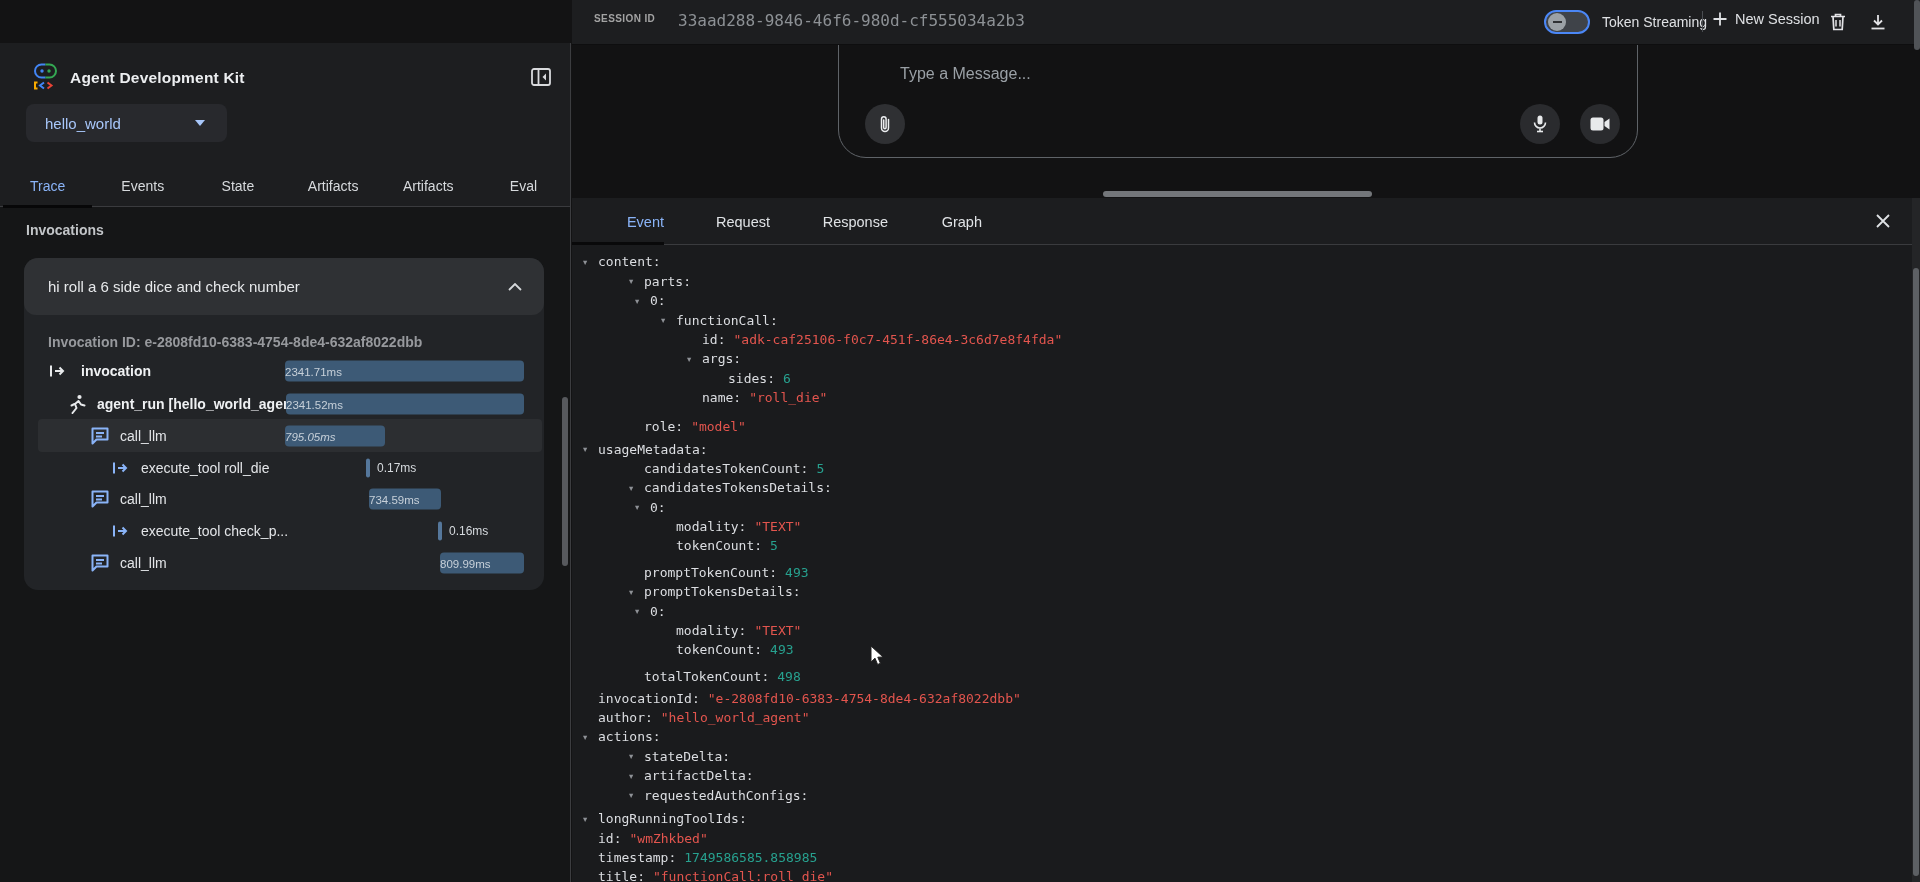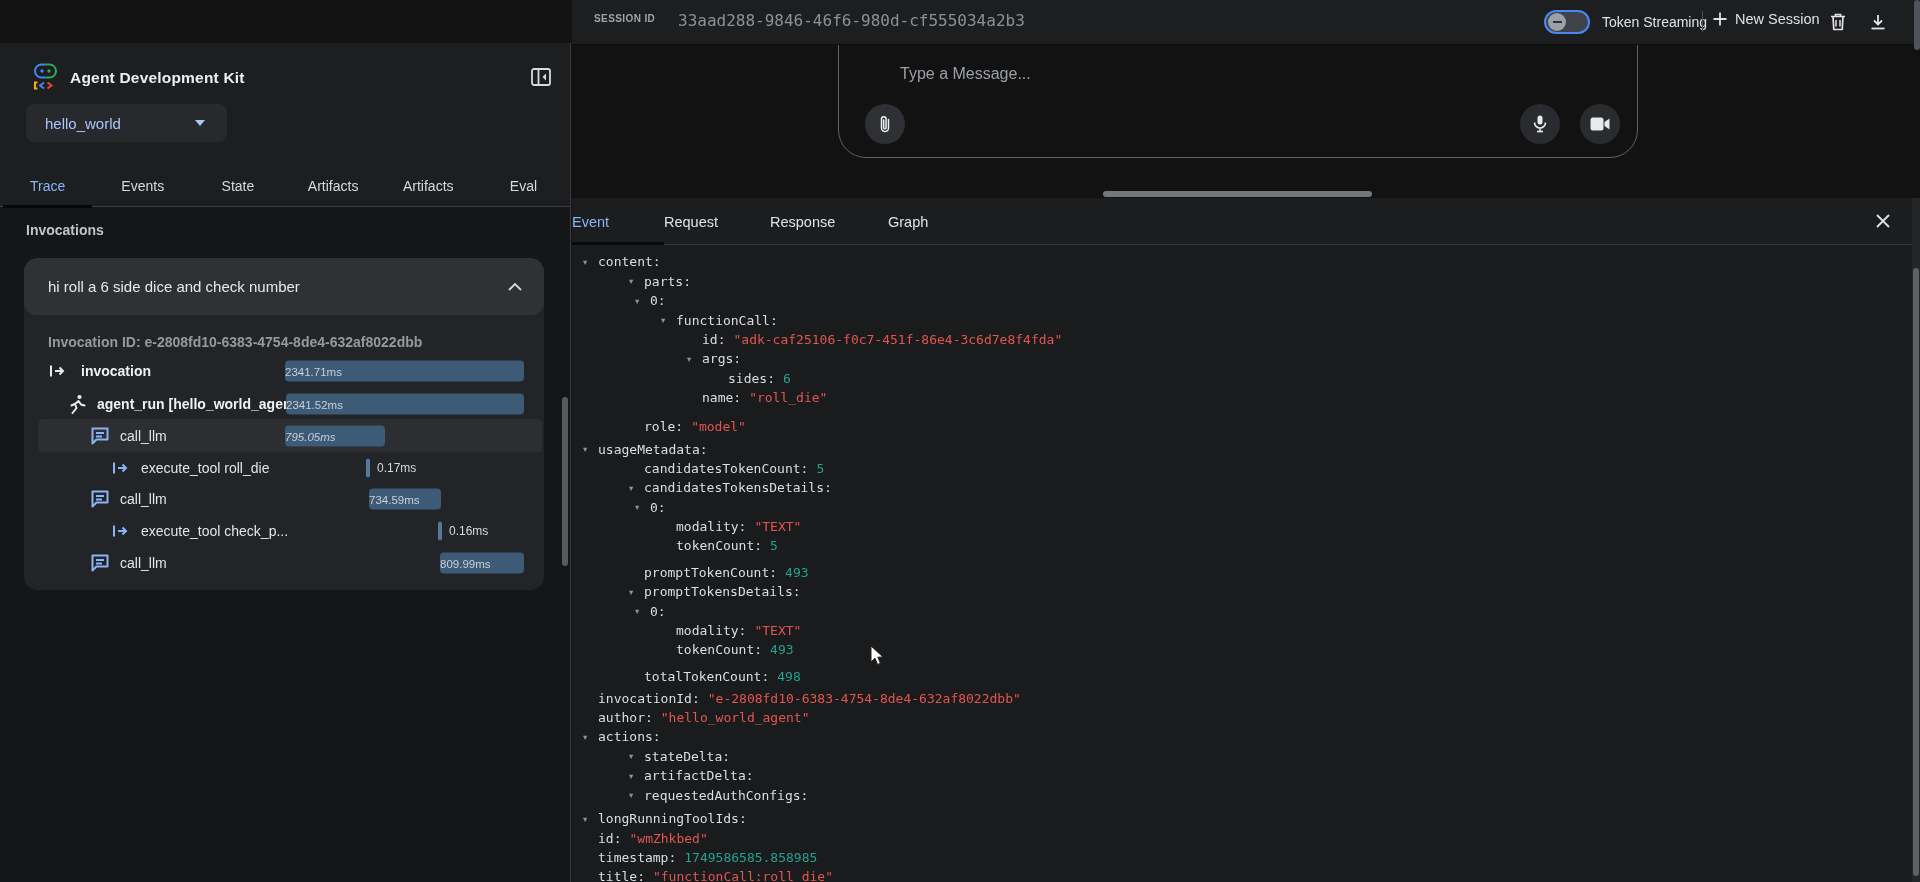--- a/index.html
+++ b/index.html
@@ -78,21 +78,21 @@
   .round-btn{position:absolute;width:40px;height:40px;border-radius:50%;display:flex;align-items:center;justify-content:center;cursor:pointer;z-index:3;}
   .attach-btn{left:293px;top:104px;background:#2f3033;color:#eceef0;}
   .mic-btn{left:948px;top:104px;background:#2a2b2e;color:#e8eaec;}
   .cam-btn{left:1008px;top:104px;background:#2a2b2e;color:#e8eaec;}
   .h-scroll{position:absolute;left:531px;top:191px;width:269px;height:6px;background:#73767a;border-radius:3px;z-index:3;}
   .chat-vscroll{position:absolute;left:1342px;top:0;width:6px;height:50px;background:#505357;border-radius:3px;z-index:3;}
 
   
   .detail{position:absolute;left:572px;top:198px;width:1348px;height:684px;background:var(--bg-tree);}
   .detail-tabbar{position:absolute;left:0;top:0;width:100%;height:47px;background:var(--bg-tabbar);border-bottom:1px solid var(--border);}
-  .dtab{position:absolute;top:0;height:47px;display:flex;align-items:center;justify-content:flex-start;font-size:14.5px;color:#e0e3e6;cursor:pointer;}
+  .dtab{position:absolute;top:0;height:47px;display:flex;align-items:center;justify-content:flex-end;font-size:14.5px;color:#e0e3e6;cursor:pointer;}
   .dtab.active{color:var(--accent);}
   .dtab.active::after{content:"";position:absolute;left:0;right:0;bottom:0;height:3px;background:#09090a;}
   .close-btn{position:absolute;left:1296px;top:8px;width:30px;height:30px;display:flex;align-items:center;justify-content:center;color:#dfe2e5;cursor:pointer;}
 
   .tree{position:absolute;left:0;top:54px;width:1330px;font-family:"DejaVu Sans Mono",monospace;font-size:13px;line-height:19px;color:#dcdee2;}
   .trow{white-space:nowrap;}
   .trow .tri{display:inline-block;width:15px;margin-left:-15px;font-size:8.5px;color:#8e9196;vertical-align:1.5px;font-family:"DejaVu Sans",sans-serif;}
   .trow .v{margin-left:8px;}
   .trow .v.str{color:var(--str);}
   .trow .v.num{color:var(--num);}

